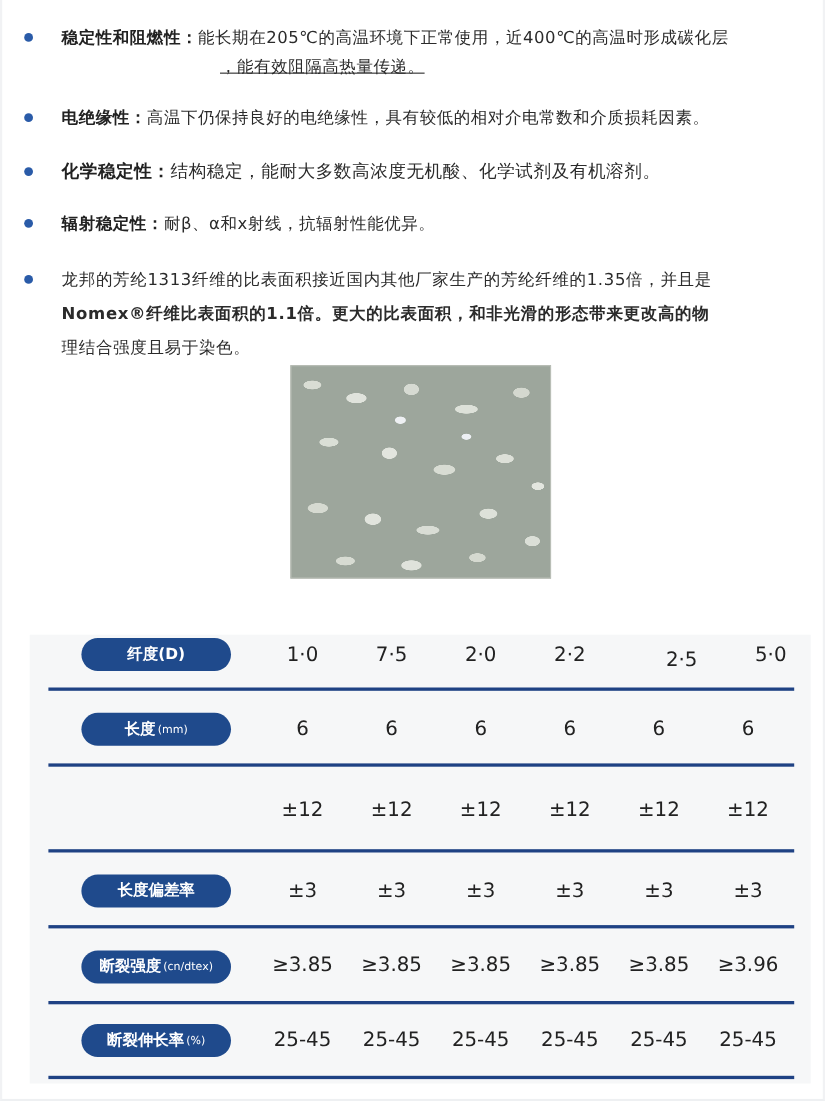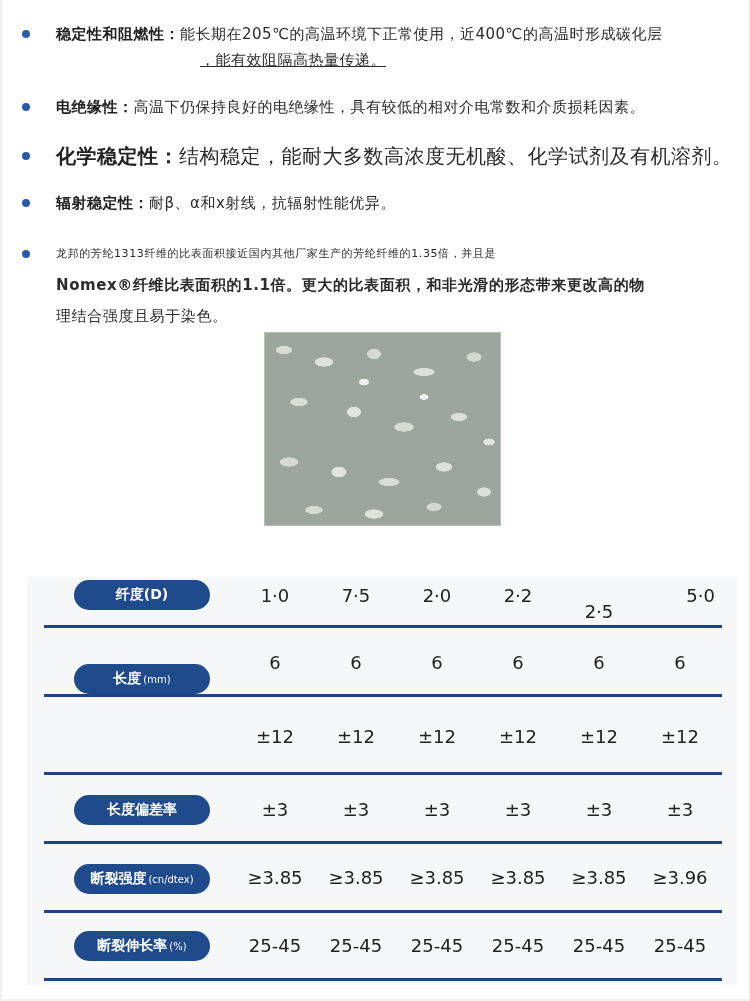--- a/index.html
+++ b/index.html
@@ -59,54 +59,54 @@
     <span class="continuation" style="left:198px; top:26px; font-size:15px;text-decoration:underline;">，能有效阻隔高热量传递。</span>
   </div>
 
   <div class="bullet-item" style="top:93px;">
     <span class="bullet-dot" style="top:10px;"></span>
     <span class="bullet-text" style="font-size:15px;"><b>电绝缘性：</b><span>高温下仍保持良好的电绝缘性，具有较低的相对介电常数和介质损耗因素。</span></span>
   </div>
 
   <div class="bullet-item" style="top:142px;">
     <span class="bullet-dot" style="top:10px;"></span>
-    <span class="bullet-text" style="font-size:20px;"><b>化学稳定性：</b><span>结构稳定，能耐大多数高浓度无机酸、化学试剂及有机溶剂。</span></span>
+    <span class="bullet-text" style="font-size:16px;"><b>化学稳定性：</b><span>结构稳定，能耐大多数高浓度无机酸、化学试剂及有机溶剂。</span></span>
   </div>
 
   <div class="bullet-item" style="top:189px;">
     <span class="bullet-dot" style="top:10px;"></span>
     <span class="bullet-text" style="font-size:15px;"><b>辐射稳定性：</b><span>耐β、α和x射线，抗辐射性能优异。</span></span>
   </div>
 
   <div class="bullet-item" style="top:240px;">
     <span class="bullet-dot" style="top:10px;"></span>
-    <span class="bullet-text" style="top:0; font-size:11px; letter-spacing:0.6px;">龙邦的芳纶1313纤维的比表面积接近国内其他厂家生产的芳纶纤维的1.35倍，并且是</span>
+    <span class="bullet-text" style="top:0; font-size:15px; letter-spacing:0.6px;">龙邦的芳纶1313纤维的比表面积接近国内其他厂家生产的芳纶纤维的1.35倍，并且是</span>
     <span class="bullet-text" style="top:31px; font-size:15px; letter-spacing:0.6px;font-weight:bold;">Nomex®纤维比表面积的1.1倍。更大的比表面积，和非光滑的形态带来更改高的物</span>
     <span class="bullet-text" style="top:62px; font-size:15px; letter-spacing:0.6px;">理结合强度且易于染色。</span>
   </div>
 
   <div class="micro"></div>
 
   <div class="spec-panel">
 
     <div class="spec-row" style="top:0;">
       <div class="pill" style="top:3px;">
           <span>纤度(D)</span>
         </div>
       <div class="cell" style="left:213px; top:8px;">1·0</div>
       <div class="cell" style="left:294px; top:8px;">7·5</div>
       <div class="cell" style="left:375px; top:8px;">2·0</div>
       <div class="cell" style="left:456px; top:8px;">2·2</div>
-      <div class="cell" style="left:537px; top:24px;">2·5</div>
+      <div class="cell" style="left:537px; top:12px;text-align:right;">2·5</div>
       <div class="cell" style="left:618px; top:8px;text-align:right;">5·0</div>
     </div>
     <div class="divider" style="top:48px;"></div>
 
     <div class="spec-row" style="top:70px;">
-      <div class="pill" style="top:1px;margin-top:16px;">
+      <div class="pill" style="top:1px;">
           <span>长度</span>
           <small>(mm)</small>
         </div>
       <div class="cell" style="left:213px; top:5px;">6</div>
       <div class="cell" style="left:294px; top:5px;">6</div>
       <div class="cell" style="left:375px; top:5px;">6</div>
       <div class="cell" style="left:456px; top:5px;">6</div>
       <div class="cell" style="left:537px; top:5px;">6</div>
       <div class="cell" style="left:618px; top:5px;">6</div>
     </div>

